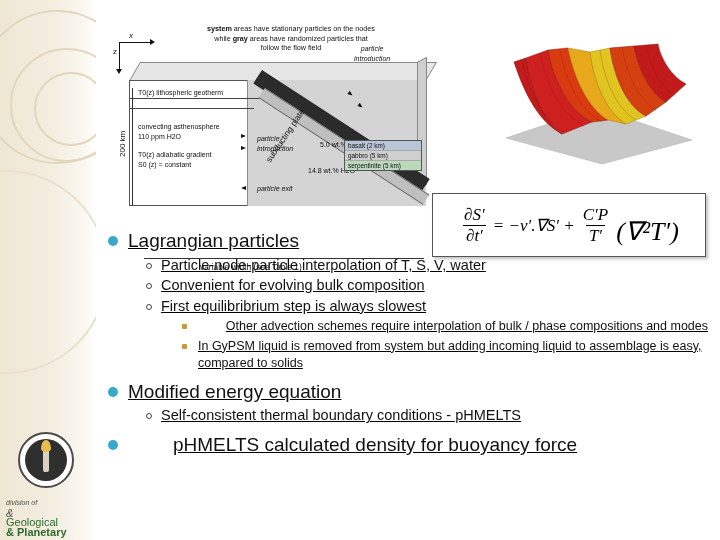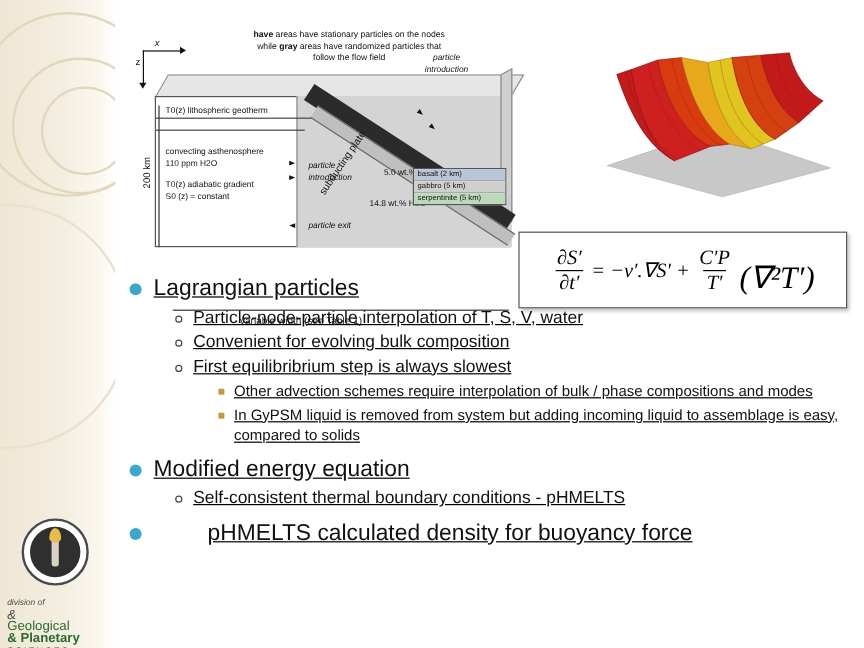--- a/index.html
+++ b/index.html
@@ -419,20 +419,21 @@
   }
   .bullet-l2 .txt2 {
     font-size: 14.5px;
     color: #111;
     line-height: 1.35;
   }
   .bullet-l3 {
     display: flex;
     align-items: flex-start;
     margin: 2px 0 2px 74px;
+    justify-content: space-between;
   }
   .bullet-l3 .sq {
     width: 5px; height: 5px;
     background: #c49a3a;
     margin: 6px 8px 0 0;
     flex: 0 0 auto;
     border-radius: 1px;
   }
   .bullet-l3 .txt3 {
     font-size: 12.5px;
@@ -462,21 +463,21 @@
     <span class="d-amp">&amp;</span>
     <span class="d-geo">Geological</span>
     <span class="d-plan">&amp; Planetary</span>
     <span class="d-sci">SCIENCES</span>
   </div>
 </div>
 
 <div class="figure-box">
 
   <div class="fig-note">
-    <span style="font-weight:bold;">have</span><span> areas have stationary particles on the nodes</span><br>
+    <span style="font-weight:bold;">system</span><span> areas have stationary particles on the nodes</span><br>
     <span>while </span><span style="font-weight:bold;">gray</span><span> areas have randomized particles that</span><br>
     <span>follow the flow field</span>
   </div>
 
   <div class="axis-z">z</div>
   <div class="axis-x">x</div>
   <div class="axis-line axis-v"></div>
   <div class="axis-line axis-h"></div>
   <div class="arrowhead ah-right"></div>
   <div class="arrowhead ah-down"></div>

